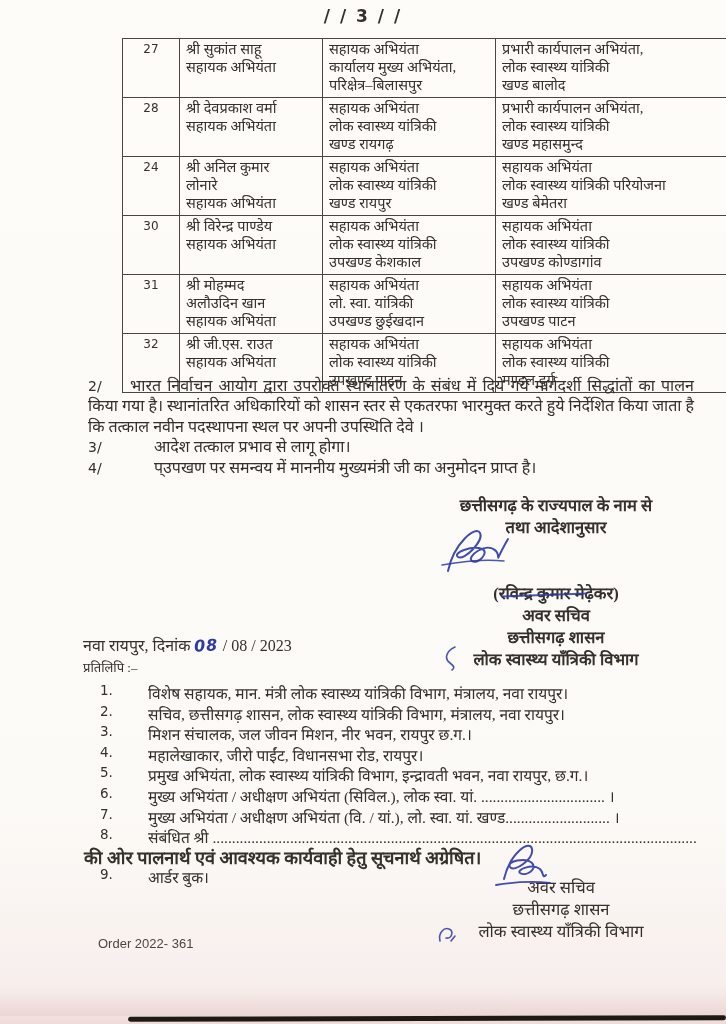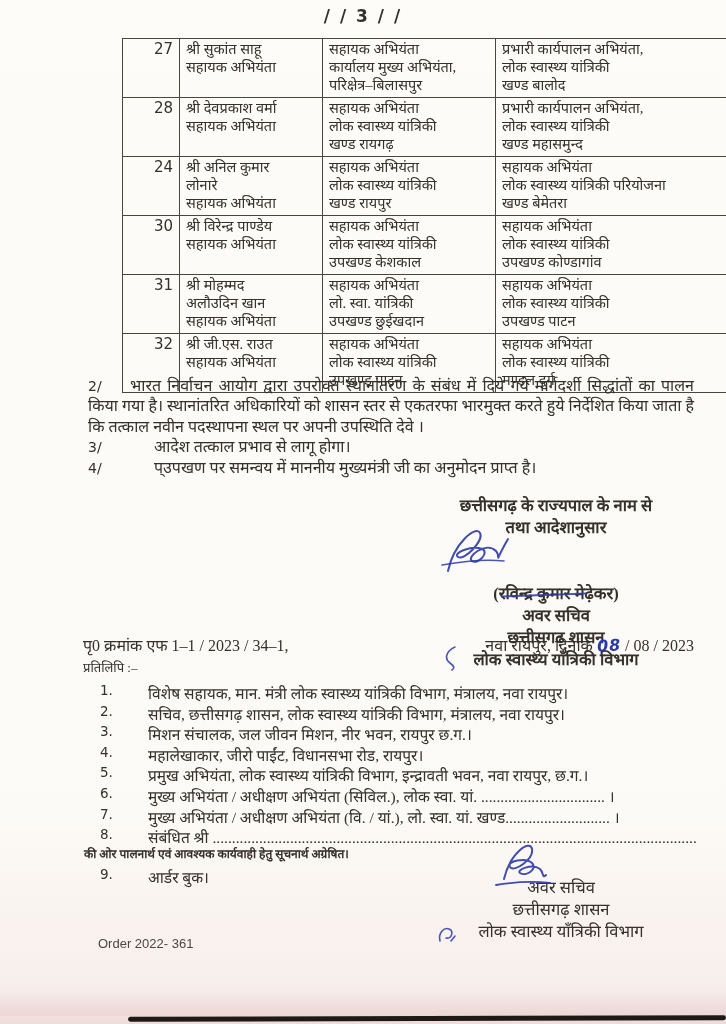--- a/index.html
+++ b/index.html
@@ -28,21 +28,21 @@
     border-collapse:collapse;
     table-layout:fixed;
     font-size:14.5px;line-height:18px;
   }
   table.transfer td{
     border:1.3px solid #4a453f;
     padding:1px 6px 3px 6px;
     vertical-align:top;
     white-space:pre-line;
   }
-  td.c-sn{width:44px;text-align:right;font-family:"DejaVu Sans",sans-serif;font-size:15px;}
+  td.c-sn{width:44px;text-align:center;font-family:"DejaVu Sans",sans-serif;font-size:12px;}
   td.c-name{width:130px;}
   td.c-from{width:160px;}
   td.c-to{width:226px;}
   
   .paras{
     position:absolute;top:376px;left:88px;width:606px;
     font-size:16px;line-height:20.4px;
   }
   .paras p{margin:0;}
   .para-just{text-align:justify;}
@@ -85,21 +85,21 @@
   }
   .copies{
     position:absolute;top:682px;left:88px;width:612px;
     font-size:15.5px;
   }
   .copy-row{display:flex;height:20.6px;align-items:flex-start;}
   .copy-num{width:48px;flex:none;padding-left:12px;font-family:"DejaVu Sans",sans-serif;font-size:13.5px;}
   .copy-text{flex:1;white-space:nowrap;overflow:hidden;}
   .forward{
     position:absolute;top:845px;left:84px;width:480px;
-    font-size:12px;font-weight:bold;
+    font-size:18px;font-weight:bold;
   }
   .item9{
     position:absolute;top:866px;left:88px;width:400px;
     font-size:15.5px;display:flex;
   }
   .footer{
     position:absolute;top:936px;left:98px;
     font-size:13px;color:#4b463f;
     font-family:Liberation Sans, sans-serif;
   }
@@ -215,21 +215,20 @@
     <div>छत्तीसगढ़ शासन</div>
     <div class="dept-row">
       <svg class="curl1" width="16" height="26" viewBox="0 0 16 26">
         <path d="M13,2 C4,6 2,14 8,18 C12,21 13,23 10,25" fill="none" stroke="#2c3aa4" stroke-width="1.6" stroke-linecap="round" opacity="0.85"></path>
       </svg>
       <span>लोक स्वास्थ्य याँत्रिकी विभाग</span>
     </div>
   </div>
 
   <div class="refline">
-    <span>पृ0 क्रमांक एफ 1–1 / 2023 / 34–1,</span>
     <span>
       <span>नवा रायपुर, दिनांक</span>
       <span class="hand-day">08</span>
       <span>/ 08 / 2023</span>
     </span>
   </div>
 
   <div class="copies-head">प्रतिलिपि :–</div>
 
   <div class="copies">

